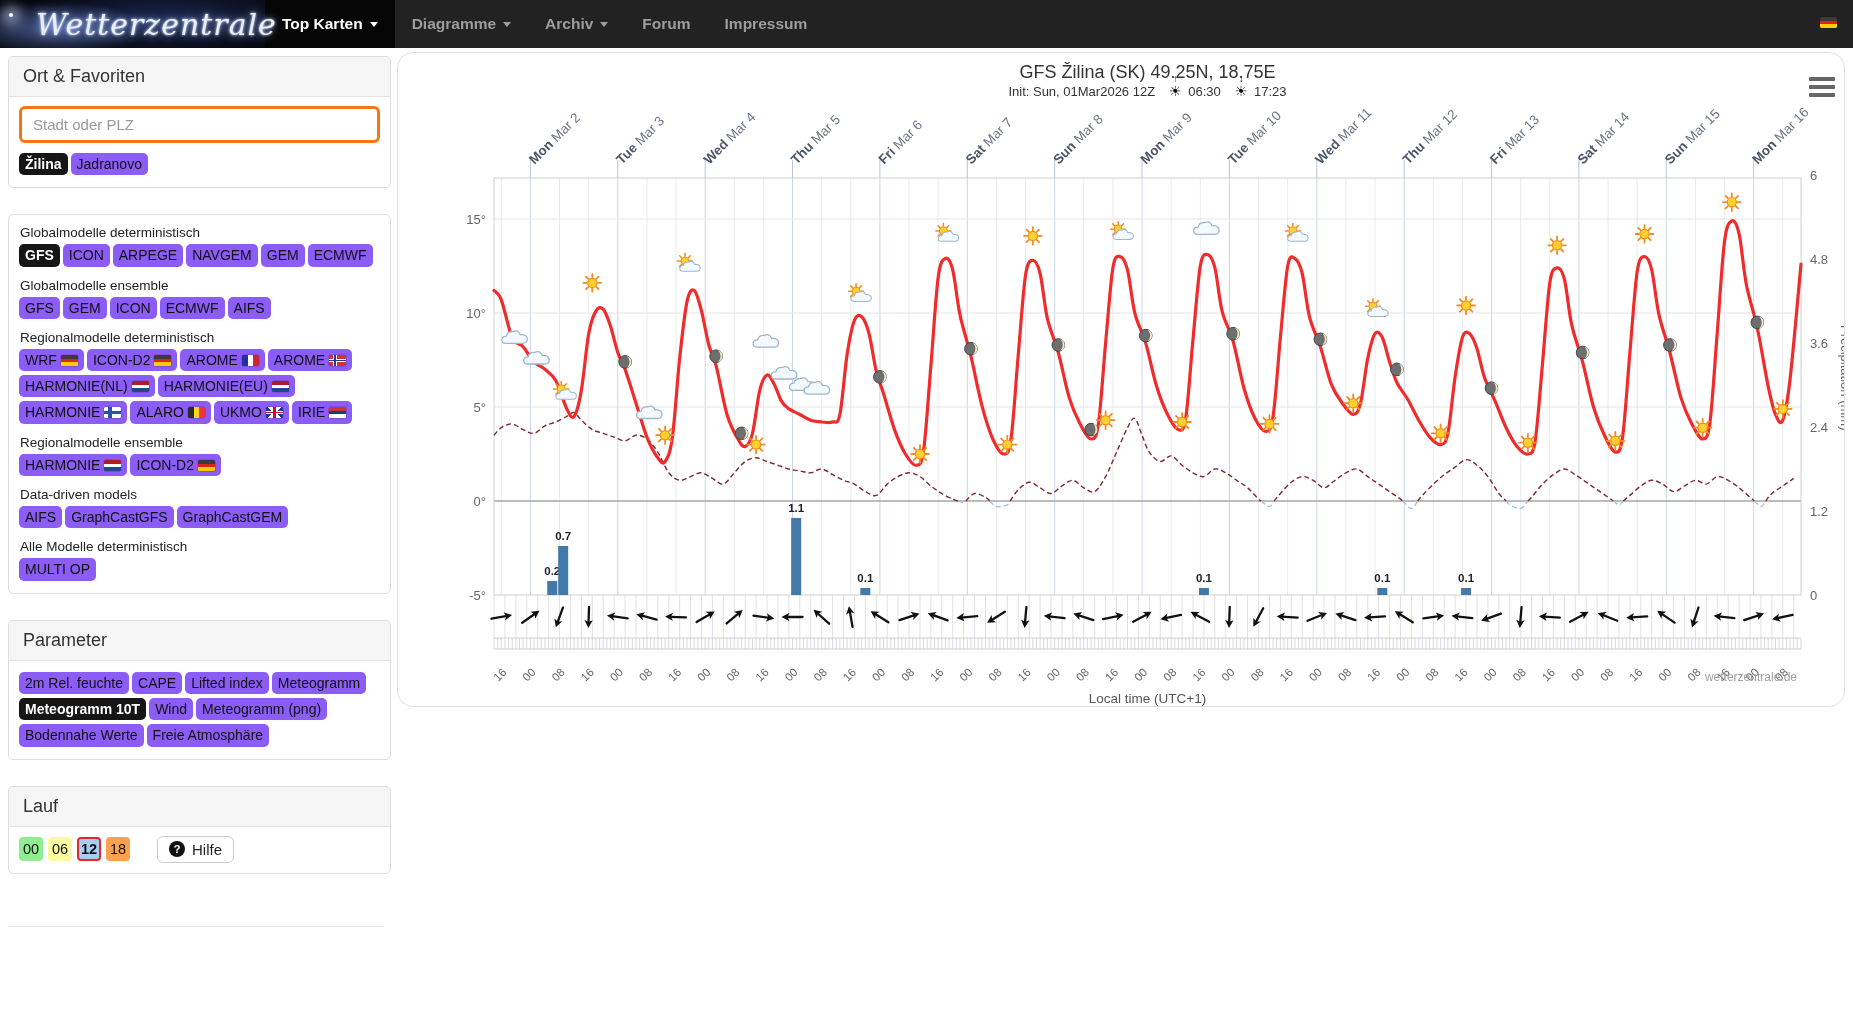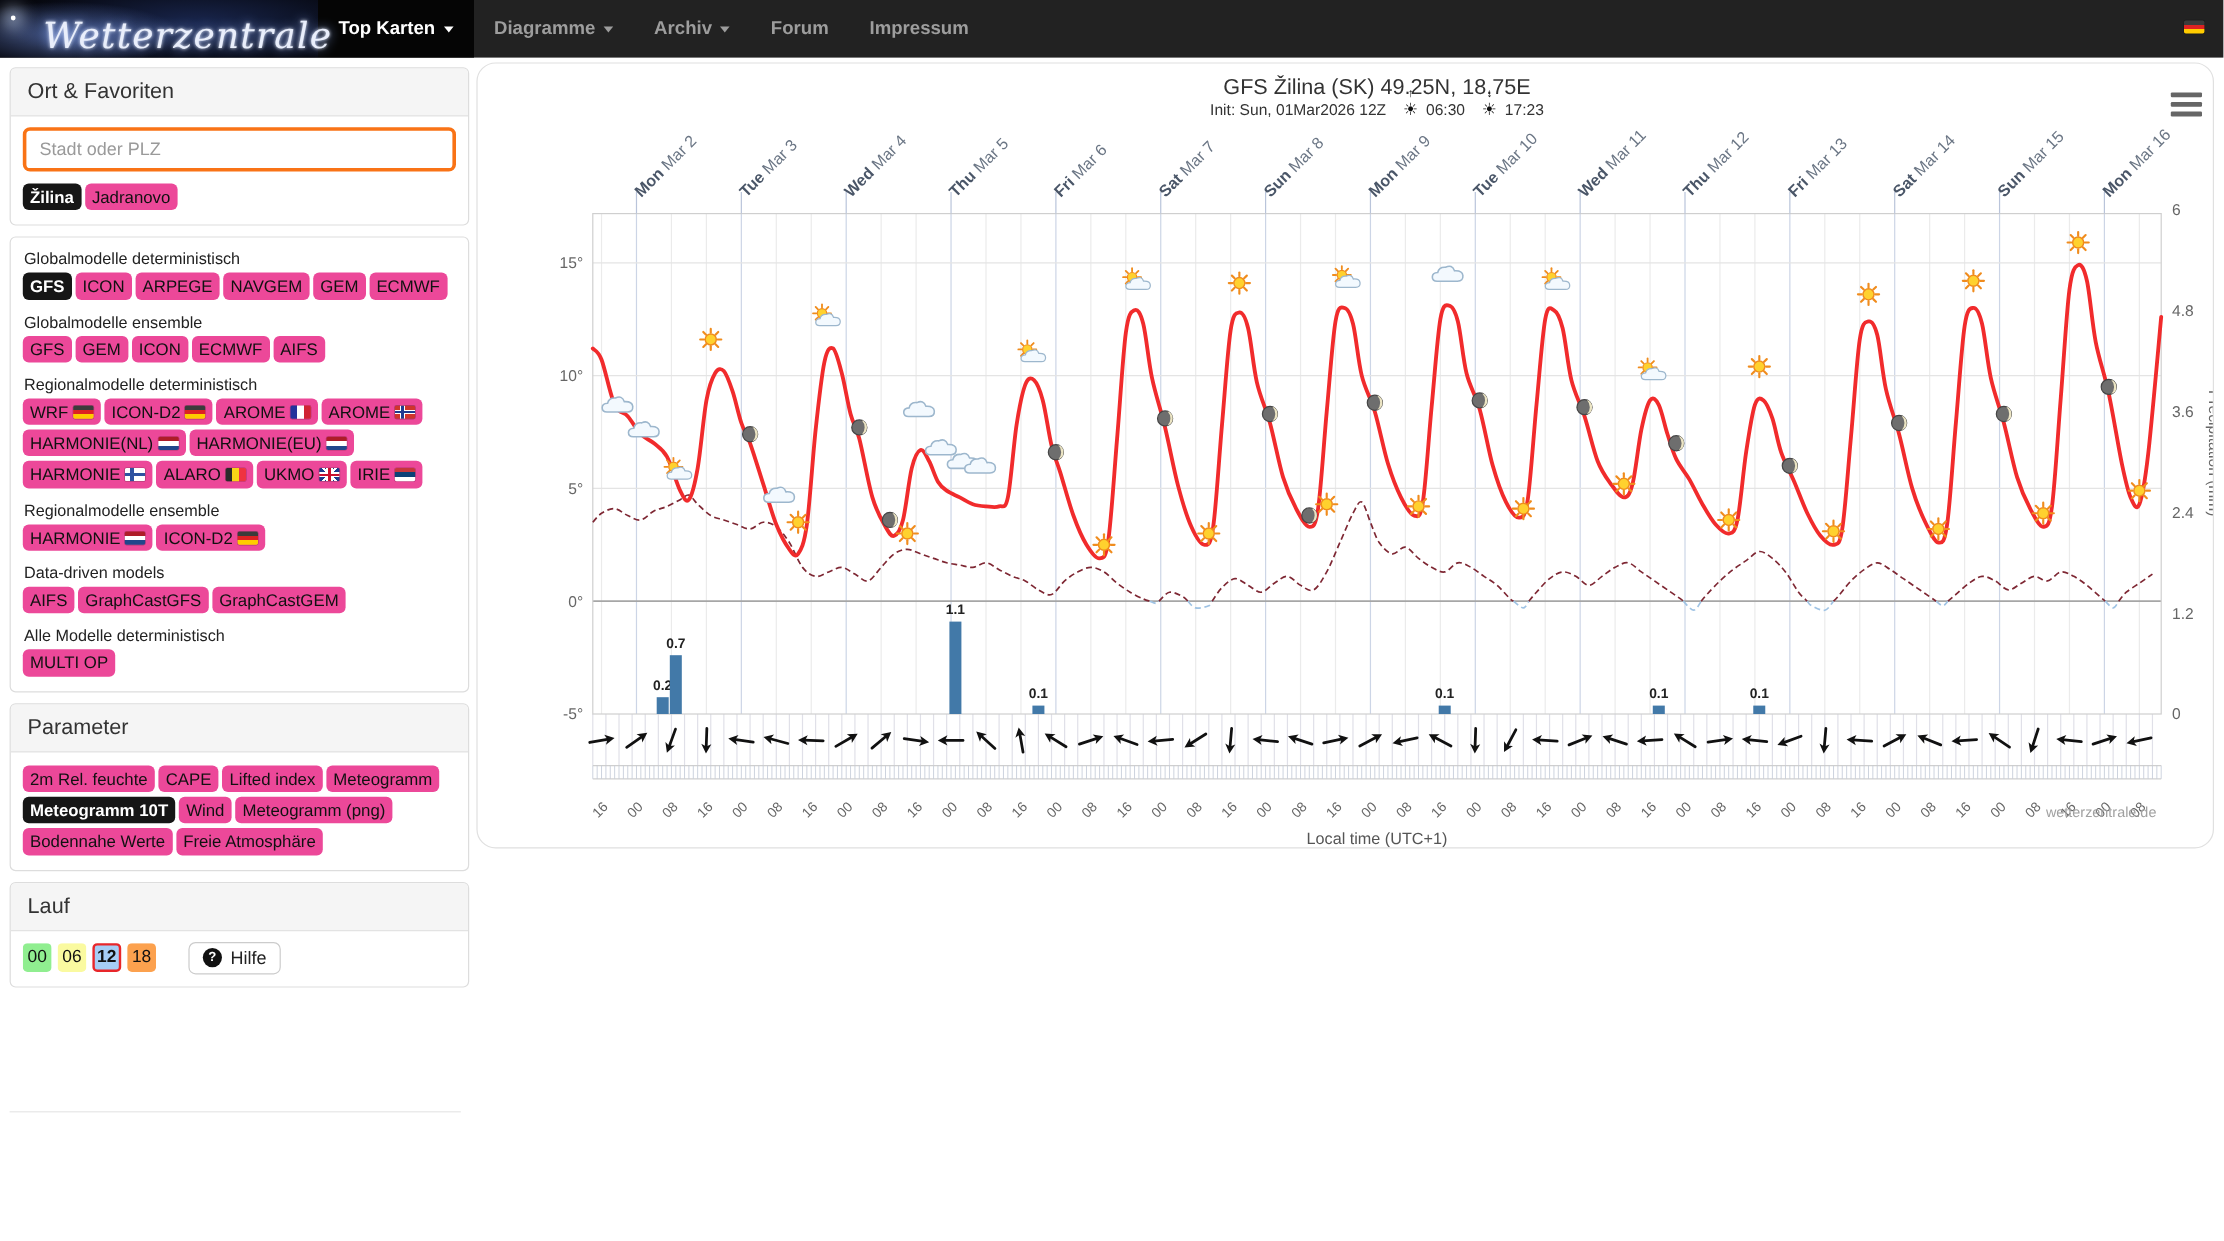--- a/index.html
+++ b/index.html
@@ -1,21 +1,21 @@
 <!DOCTYPE html>
 <html><head>
 <meta charset="utf-8">
 <style>
   * { box-sizing: border-box; margin: 0; padding: 0; }
   html,body { width:1853px; height:1034px; background:#fff; overflow:hidden;
     font-family:"Liberation Sans", "DejaVu Sans", sans-serif; position:relative; }
 
   
   .navbar { position:absolute; left:0; top:0; width:1853px; height:48px; background:#222; display:flex; align-items:stretch; }
-  .brand { width:265px; display:flex; align-items:flex-end; padding-left:36px; position:relative; cursor:pointer;
+  .brand { width:265px; display:flex; align-items:center; padding-left:36px; position:relative; cursor:pointer;
     background: radial-gradient(ellipse 150px 42px at 20% 60%, rgba(110,140,220,.6), transparent 65%),
                 radial-gradient(ellipse 230px 55px at 62% 40%, rgba(55,85,175,.4), transparent 70%), #05060c; }
   .brand-flare { position:absolute; left:9px; top:13px; width:4px; height:4px; border-radius:50%; background:#fff;
     box-shadow:0 0 14px 5px rgba(205,222,255,.95); }
   .brand-text { font-family:"DejaVu Serif","Liberation Serif",serif; font-style:italic; font-size:30px; color:#e9eefb;
     text-shadow:0 0 10px rgba(150,180,255,.95), 0 0 3px #fff; letter-spacing:1px; white-space:nowrap; }
   .nav-items { display:flex; align-items:stretch; flex:1; }
   .nav-item { display:flex; align-items:center; padding:0 17px; color:#9d9d9d; font-size:15.5px; font-weight:700; cursor:pointer; white-space:nowrap;text-align:right; }
   .nav-item.active { background:#050505; color:#fff; }
   .caret { display:inline-block; width:0; height:0; border-left:4px solid transparent; border-right:4px solid transparent;
@@ -41,27 +41,27 @@
   .flag-gb { background:
       linear-gradient(0deg, transparent 42%, #c8102e 42% 58%, transparent 58%),
       linear-gradient(90deg, transparent 41%, #c8102e 41% 59%, transparent 59%),
       linear-gradient(0deg, transparent 33%, #fff 33% 67%, transparent 67%),
       linear-gradient(90deg, transparent 32%, #fff 32% 68%, transparent 68%),
       linear-gradient(45deg, transparent 45%, #fff 45% 55%, transparent 55%),
       linear-gradient(-45deg, transparent 45%, #fff 45% 55%, transparent 55%), #1a3b8c; }
 
   
   .sidebar { position:absolute; left:8px; top:56px; width:383px; }
-  .panel { background:#fff; border:1px solid #ddd; border-radius:5px; margin-bottom:9px; overflow:hidden; }
+  .panel { background:#fff; border:1px solid #ddd; border-radius:5px; margin-bottom:26px; overflow:hidden; }
   .panel-header { background:#f5f5f5; border-bottom:1px solid #e3e3e3; padding:9px 14px; font-size:18px; color:#333; }
   .panel-body { padding:9px 10px 10px 10px; }
   .search-input { width:100%; height:37px; border:3px solid #f97316; border-radius:6px; padding:0 11px; font-size:15px; color:#333;
     font-family:inherit; outline:none; margin-bottom:8px; }
   .search-input::placeholder { color:#9a9a9a; }
-  .chip { display:inline-block; background:#ec4899; color:#111; border-radius:5px; padding:1px 6px; font-size:14px;
+  .chip { display:inline-block; background:#8b5cf6; color:#111; border-radius:5px; padding:1px 6px; font-size:14px;
     margin:2px 3px 2px 0; cursor:pointer; line-height:1.45; white-space:nowrap; }
   .chip.active { background:#161616; color:#fff; font-weight:700; }
   .group-label { font-size:13.5px; color:#222; margin:9px 0 2px 1px; }
   .group:first-child .group-label { margin-top:1px; }
   .runrow { display:flex; align-items:center; }
   .runbtn { width:24px; height:24px; border-radius:4px; display:inline-flex; align-items:center; justify-content:center;
     font-size:14.5px; color:#111; margin-right:5px; cursor:pointer; border:1px solid transparent; }
   .runbtn.selected { border:2px solid #e8262a; font-weight:700; }
   .help-btn { margin-left:22px; display:inline-flex; align-items:center; border:1px solid #ccc; border-radius:6px;
     background:#fff; padding:4px 11px; font-size:15px; color:#222; cursor:pointer; }

